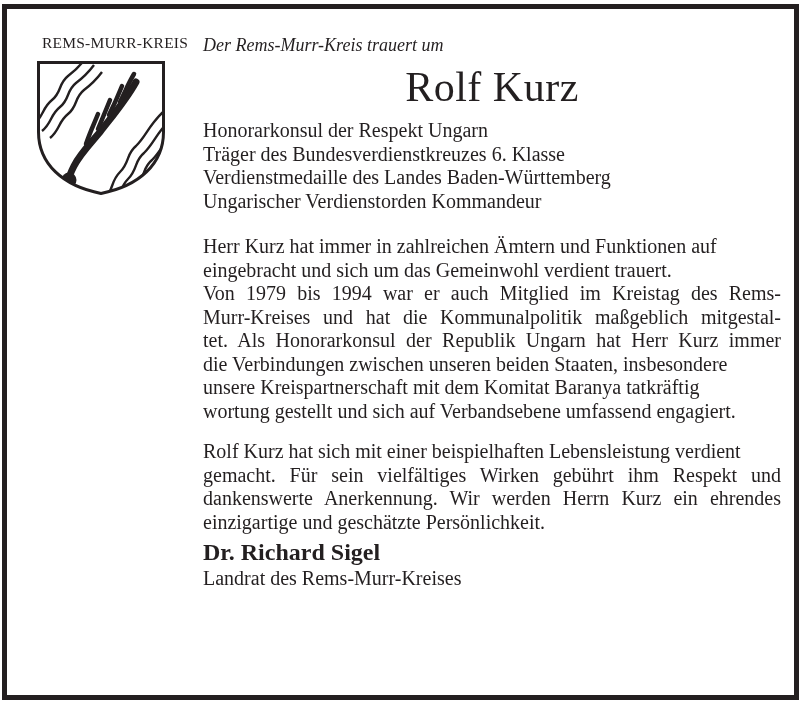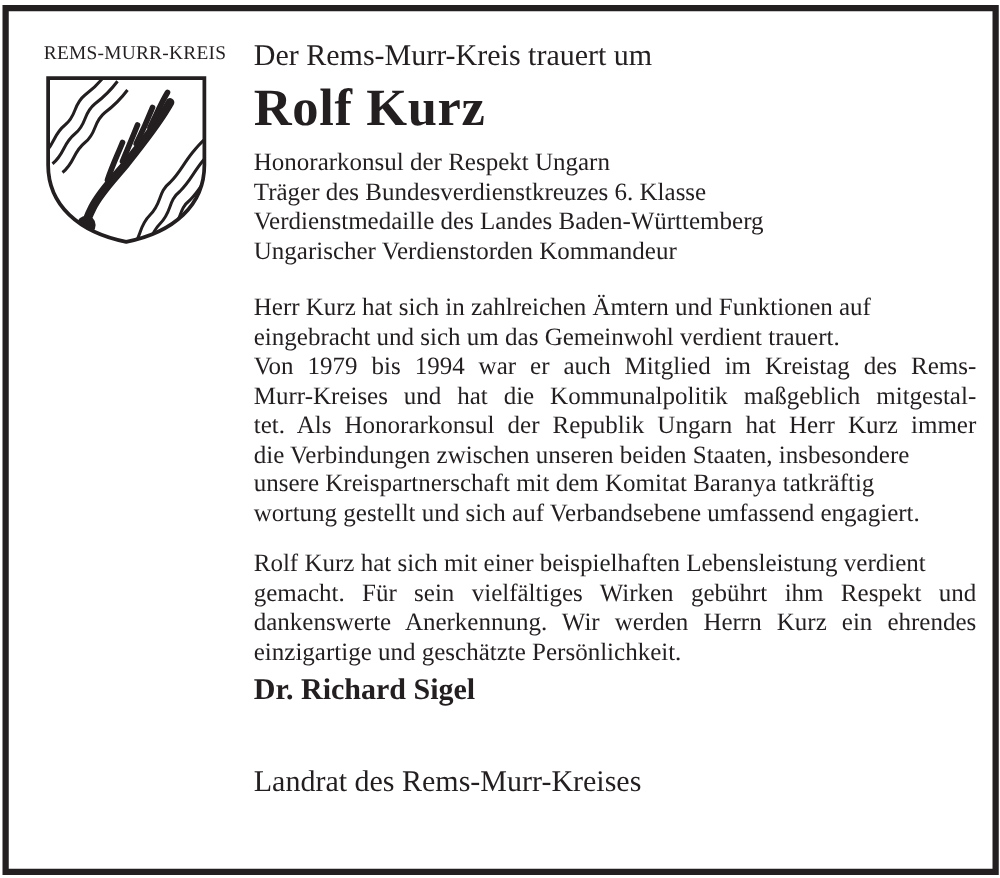--- a/index.html
+++ b/index.html
@@ -30,49 +30,51 @@
     height: 100%;
   }
   
   .org-label {
     position: absolute;
     left: 21px;
     top: 25px;
     width: 160px;
     font-size: 15.5px;
     letter-spacing: 0.2px;
-    text-align: center;
+    text-align: right;
     white-space: nowrap;
   }
   .crest {
     position: absolute;
     left: 29px;
     top: 51px;
     width: 130px;
     height: 136px;
   }
   
   .text-col {
     position: absolute;
     left: 196px;
     top: 24px;
     width: 578px;
   }
   .intro {
-    font-size: 24px;
+    font-size: 18px;
     line-height: 24px;
     white-space: nowrap;
+    font-style: italic;
   }
   .name {
     margin: 8px 0 0 0;
     font-size: 42px;
     line-height: 44px;
-    font-weight: bold;
+    font-weight: normal;
     letter-spacing: 0.5px;
     white-space: nowrap;
+    text-align: center;
   }
   .titles {
     margin-top: 10px;
   }
   .line {
     font-size: 20px;
     line-height: 23.5px;
     white-space: nowrap;
   }
   .para-1 { margin-top: 22px; }
@@ -83,24 +85,23 @@
     text-align-last: justify;
   }
   .sig-name {
     margin-top: 4px;
     font-size: 24px;
     line-height: 28px;
     font-weight: bold;
     white-space: nowrap;
   }
   .sig-role {
-    font-size: 24px;
+    font-size: 20px;
     line-height: 24px;
     white-space: nowrap;
-    margin-top: 48px;
   }
 </style>
 </head>
 <body>
 
 <div class="page">
   <div class="frame">
     <div class="content">
 
       <div class="org-label">REMS-MURR-KREIS</div>
@@ -139,21 +140,21 @@
         <h1 class="name">Rolf Kurz</h1>
 
         <div class="titles">
           <div class="line">Honorarkonsul der Respekt Ungarn</div>
           <div class="line">Träger des Bundesverdienstkreuzes 6. Klasse</div>
           <div class="line">Verdienstmedaille des Landes Baden-Württemberg</div>
           <div class="line">Ungarischer Verdienstorden Kommandeur</div>
         </div>
 
         <div class="para-1">
-          <div class="line">Herr Kurz hat sich in zahlreichen Ämtern und Funktionen auf</div>
+          <div class="line">Herr Kurz hat immer in zahlreichen Ämtern und Funktionen auf</div>
           <div class="line">eingebracht und sich um das Gemeinwohl verdient trauert.</div>
           <div class="line stretch">Von 1979 bis 1994 war er auch Mitglied im Kreistag des Rems-</div>
           <div class="line stretch">Murr-Kreises und hat die Kommunalpolitik maßgeblich mitgestal-</div>
           <div class="line stretch">tet. Als Honorarkonsul der Republik Ungarn hat Herr Kurz immer</div>
           <div class="line">die Verbindungen zwischen unseren beiden Staaten, insbesondere</div>
           <div class="line">unsere Kreispartnerschaft mit dem Komitat Baranya tatkräftig</div>
           <div class="line">wortung gestellt und sich auf Verbandsebene umfassend engagiert.</div>
         </div>
 
         <div class="para-2">

